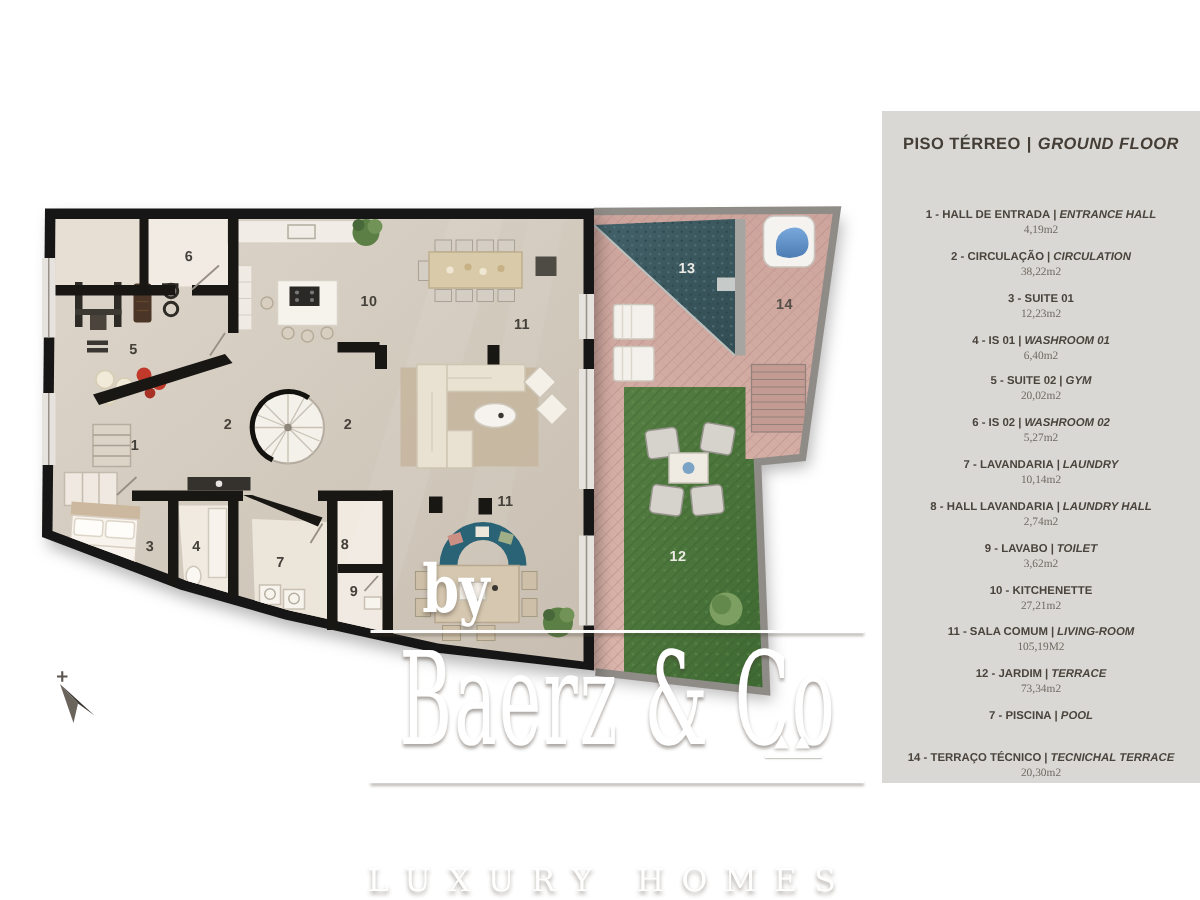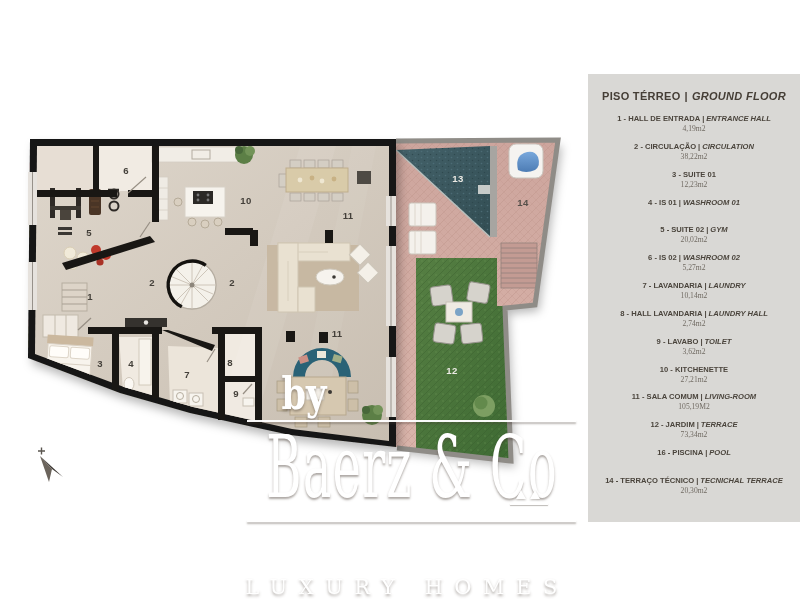--- a/index.html
+++ b/index.html
@@ -28,21 +28,21 @@
   #wm-mark .t1{left:6px;top:0;} #wm-mark .t2{left:20px;top:0;}
   #wm-mark .bar{position:absolute;left:0;top:13px;width:38px;height:1.6px;
       background:rgba(255,255,255,.75);box-shadow:0 1px 1px rgba(70,60,50,.35);}
   
   #legend{position:absolute;z-index:4;left:588px;top:74px;width:212px;height:448px;
           background:#d9d8d5;}
   .lg-title{margin-top:15px;text-align:center;font-size:11px;font-weight:700;
             color:#453e36;letter-spacing:.3px;line-height:14px;white-space:nowrap;}
   .lg-title .sep{margin:0 4px;}
   .lg-title .it{font-style:italic;}
-  #lg-items{position:absolute;left:0;top:40px;right:0;}
+  #lg-items{position:absolute;left:0;top:64px;right:0;}
   .lg-item{height:27.85px;text-align:center;overflow:visible;}
   .lg-name{font-size:7.6px;font-weight:700;color:#4a443c;line-height:10px;white-space:nowrap;}
   .lg-name .li-sep{margin:0 2px;}
   .lg-name .li-en{font-style:italic;}
   .lg-area{font-size:7.6px;color:#716b63;line-height:9.5px;font-family:Liberation Serif, serif;}
 </style>
 </head>
 <body>
 
 <div id="stage">
@@ -393,20 +393,21 @@
         <div class="lg-item">
           <div class="lg-name"><span class="li-pt">2 - CIRCULAÇÃO</span><span class="li-sep">|</span><span class="li-en">CIRCULATION</span></div>
           <div class="lg-area">38,22m2</div>
         </div>
         <div class="lg-item">
           <div class="lg-name"><span class="li-pt">3 - SUITE 01</span></div>
           <div class="lg-area">12,23m2</div>
         </div>
         <div class="lg-item">
           <div class="lg-name"><span class="li-pt">4 - IS 01</span><span class="li-sep">|</span><span class="li-en">WASHROOM 01</span></div>
+          <div class="lg-area">6,40m2</div>
         </div>
         <div class="lg-item">
           <div class="lg-name"><span class="li-pt">5 - SUITE 02</span><span class="li-sep">|</span><span class="li-en">GYM</span></div>
           <div class="lg-area">20,02m2</div>
         </div>
         <div class="lg-item">
           <div class="lg-name"><span class="li-pt">6 - IS 02</span><span class="li-sep">|</span><span class="li-en">WASHROOM 02</span></div>
           <div class="lg-area">5,27m2</div>
         </div>
         <div class="lg-item">
@@ -427,21 +428,21 @@
         </div>
         <div class="lg-item">
           <div class="lg-name"><span class="li-pt">11 - SALA COMUM</span><span class="li-sep">|</span><span class="li-en">LIVING-ROOM</span></div>
           <div class="lg-area">105,19M2</div>
         </div>
         <div class="lg-item">
           <div class="lg-name"><span class="li-pt">12 - JARDIM</span><span class="li-sep">|</span><span class="li-en">TERRACE</span></div>
           <div class="lg-area">73,34m2</div>
         </div>
         <div class="lg-item">
-          <div class="lg-name"><span class="li-pt">16 - PISCINA</span><span class="li-sep">|</span><span class="li-en">POOL</span></div>
+          <div class="lg-name"><span class="li-pt">7 - PISCINA</span><span class="li-sep">|</span><span class="li-en">POOL</span></div>
         </div>
         <div class="lg-item">
           <div class="lg-name"><span class="li-pt">14 - TERRAÇO TÉCNICO</span><span class="li-sep">|</span><span class="li-en">TECNICHAL TERRACE</span></div>
           <div class="lg-area">20,30m2</div>
         </div>
       </div>
 </div>
 
 </div>
 

